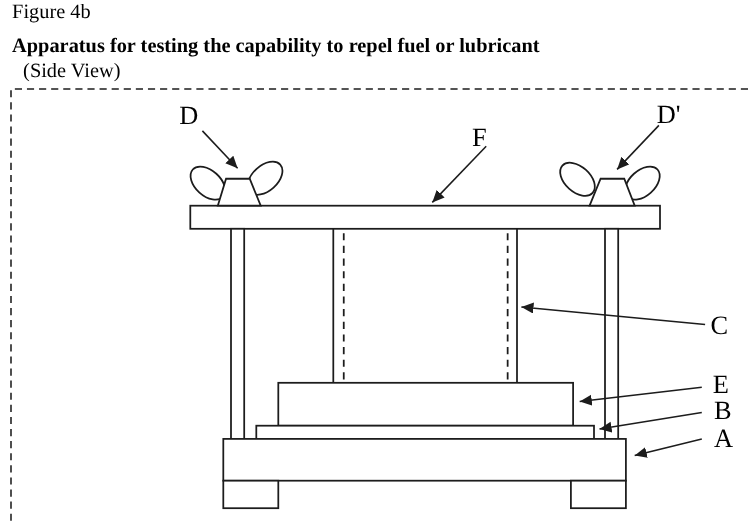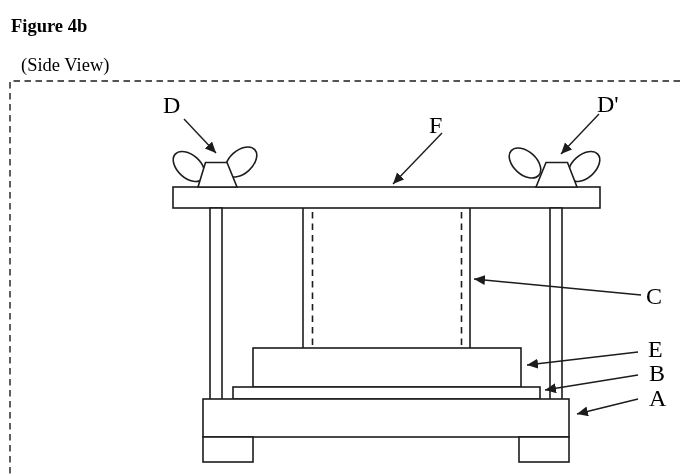--- a/index.html
+++ b/index.html
@@ -17,21 +17,21 @@
     overflow: hidden;
   }
   .hdr-line {
     position: absolute;
     left: 11px;
     font-size: 18.5px;
     line-height: 1.1;
     color: #000000;
     white-space: nowrap;
   }
-  .hdr-number { top: 16px; font-weight: bold; }
+  .hdr-number { top: 1px; font-weight: normal; }
   .hdr-title  { top: 32px; font-weight: bold; }
   .hdr-view   { top: 55px; left: 21px; font-weight: normal; }
   svg.diagram {
     position: absolute;
     left: 0;
     top: 0;
   }
   svg.diagram .ln {
     stroke: #1c1c1c;
     stroke-width: 1.6;
@@ -64,20 +64,21 @@
     font-size: 24px;
     fill: #000000;
   }
 </style>
 </head>
 <body>
 
 <div class="page">
 
   <div class="hdr-line hdr-number">Figure 4b</div>
+  <div class="hdr-line hdr-title">Apparatus for testing the capability to repel fuel or lubricant</div>
   <div class="hdr-line hdr-view">(Side View)</div>
 
   <svg class="diagram" width="680" height="475" viewBox="0 0 680 475">
     <defs>
       <marker id="ah" markerUnits="userSpaceOnUse" markerWidth="13" markerHeight="11" refX="11" refY="5" orient="auto">
         <path d="M0,0 L11,5 L0,10 Z" fill="#1c1c1c"></path>
       </marker>
     </defs>
 
     <path class="border-dash" d="M680,81 L10,81 L10,475"></path>

